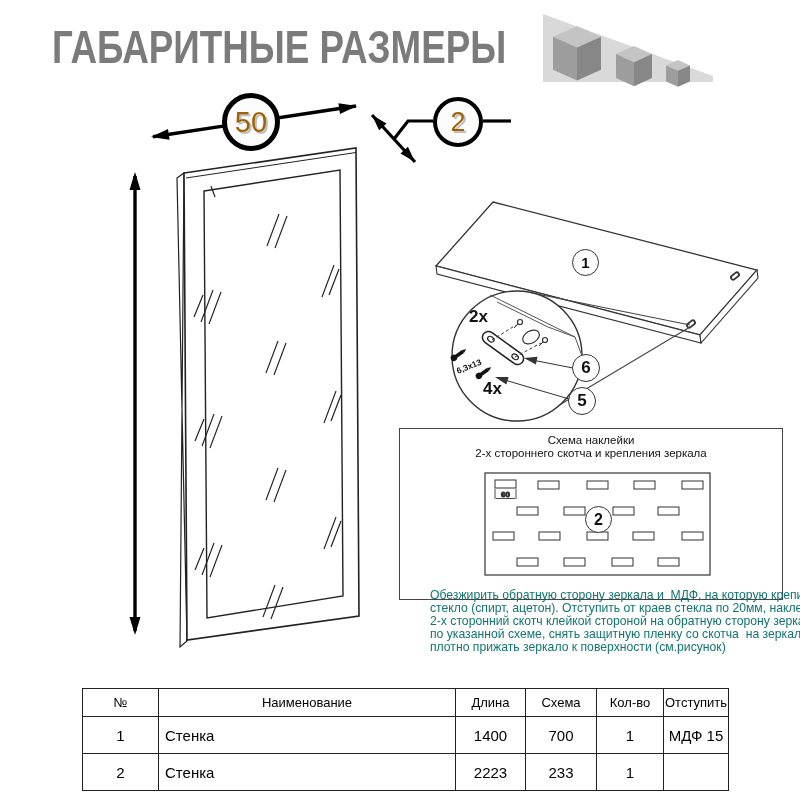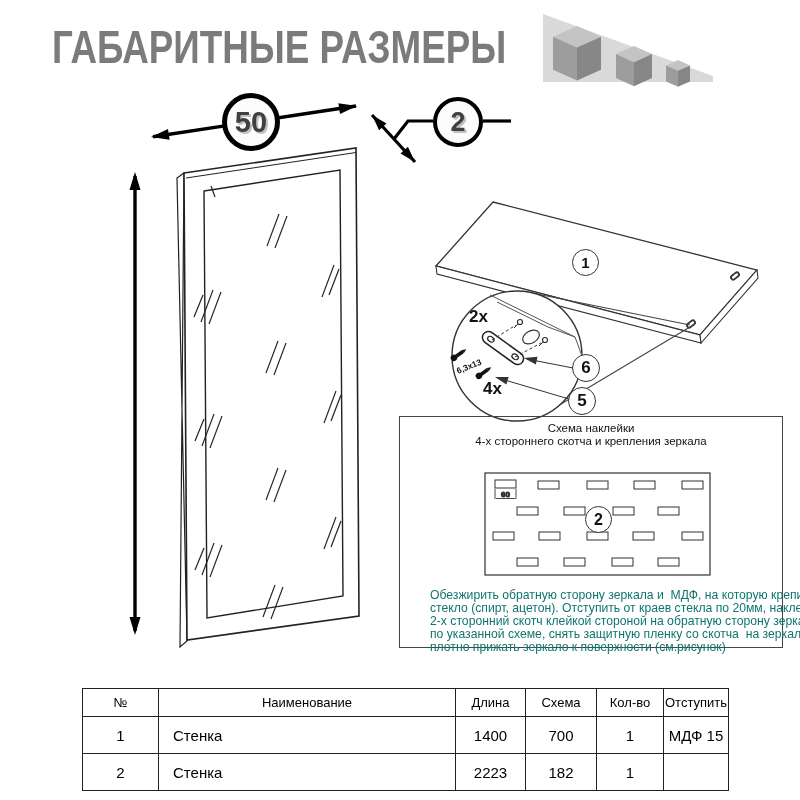--- a/index.html
+++ b/index.html
@@ -4,36 +4,36 @@
 <style>
   html,body{margin:0;padding:0;background:#fff;}
   .stage{position:relative;width:800px;height:800px;background:#fff;overflow:hidden;
          font-family:"Liberation Sans",sans-serif;color:#111;}
   .abs{position:absolute;}
   .page-title{left:52px;top:20px;font-size:46px;font-weight:bold;color:#7b7b7b;
               white-space:nowrap;transform:scaleX(0.80);transform-origin:0 0;letter-spacing:0;}
   svg{position:absolute;left:0;top:0;}
   .dim-circle{position:absolute;box-sizing:border-box;border-radius:50%;background:#fcfcfc;
               border:5px solid #000;display:flex;align-items:center;justify-content:center;
-              font-weight:bold;color:#404040;text-shadow:2px 2px 0 #c0c0c0;}
+              font-weight:normal;color:#a16207;text-shadow:2px 2px 0 #c0c0c0;}
   .callout{position:absolute;box-sizing:border-box;border-radius:50%;background:#fff;
            border:1.6px solid #333;display:flex;align-items:center;justify-content:center;
            font-weight:600;color:#111;}
-  .schema-box{left:399px;top:416px;width:384px;height:232px;box-sizing:border-box;
+  .schema-box{left:399px;top:428px;width:384px;height:172px;box-sizing:border-box;
               border:1.6px solid #444;}
   .schema-title{width:100%;text-align:center;font-size:11.5px;line-height:13px;color:#111;}
   .schema-instructions{left:430px;top:589px;width:368px;font-size:12.2px;line-height:13px;
                        white-space:pre;color:#0f766e;}
   table.parts{position:absolute;left:82px;top:688px;width:646px;border-collapse:collapse;
               table-layout:fixed;font-size:15px;color:#000;}
   table.parts th,table.parts td{border:1.6px solid #222;text-align:center;padding:0;
               overflow:hidden;white-space:nowrap;}
   table.parts th{font-weight:normal;font-size:13px;height:27px;}
   table.parts td{height:36px;}
-  table.parts td.name{text-align:left;padding-left:14px;}
+  table.parts td.name{text-align:left;padding-left:6px;}
   .svgtxt{font-family:"Liberation Sans",sans-serif;fill:#111;}
 </style>
 </head>
 <body>
 
 <div class="stage">
 
   <svg width="800" height="690" viewBox="0 0 800 690">
 
     <g stroke="#000" fill="#000">
@@ -203,21 +203,21 @@
   <div class="dim-circle" style="left:222px;top:93px;width:58px;height:58px;font-size:29px;">50</div>
   <div class="dim-circle" style="left:433px;top:97px;width:50px;height:50px;border-width:4px;font-size:27px;">2</div>
 
   <div class="callout" style="left:572px;top:249px;width:27px;height:27px;font-size:15px;">1</div>
   <div class="callout" style="left:572px;top:354px;width:28px;height:28px;font-size:17px;">6</div>
   <div class="callout" style="left:568px;top:387px;width:28px;height:28px;font-size:17px;">5</div>
   <div class="callout" style="left:585px;top:506px;width:27px;height:27px;font-size:16px;font-weight:bold;">2</div>
 
   <div class="abs schema-box">
     <div class="schema-title" style="margin-top:5px;">Схема наклейки</div>
-    <div class="schema-title">4-х стороннего скотча и крепления зеркала</div>
+    <div class="schema-title">2-х стороннего скотча и крепления зеркала</div>
   </div>
   <div class="abs schema-instructions">Обезжирить обратную сторону зеркала и  МДФ, на которую крепится
 стекло (спирт, ацетон). Отступить от краев стекла по 20мм, наклеить
 2-х сторонний скотч клейкой стороной на обратную сторону зеркала
 по указанной схеме, снять защитную пленку со скотча  на зеркале,
 плотно прижать зеркало к поверхности (см.рисунок)</div>
 
   <table class="parts">
     <colgroup>
       <col style="width:76px">
@@ -241,20 +241,20 @@
       <td class="name">Стенка</td>
       <td>1400</td>
       <td>700</td>
       <td>1</td>
       <td>МДФ 15</td>
     </tr>
     <tr>
       <td>2</td>
       <td class="name">Стенка</td>
       <td>2223</td>
-      <td>182</td>
+      <td>233</td>
       <td>1</td>
       <td></td>
     </tr>
   </tbody>
     </table>
 
 </div>
 
 </body></html>

